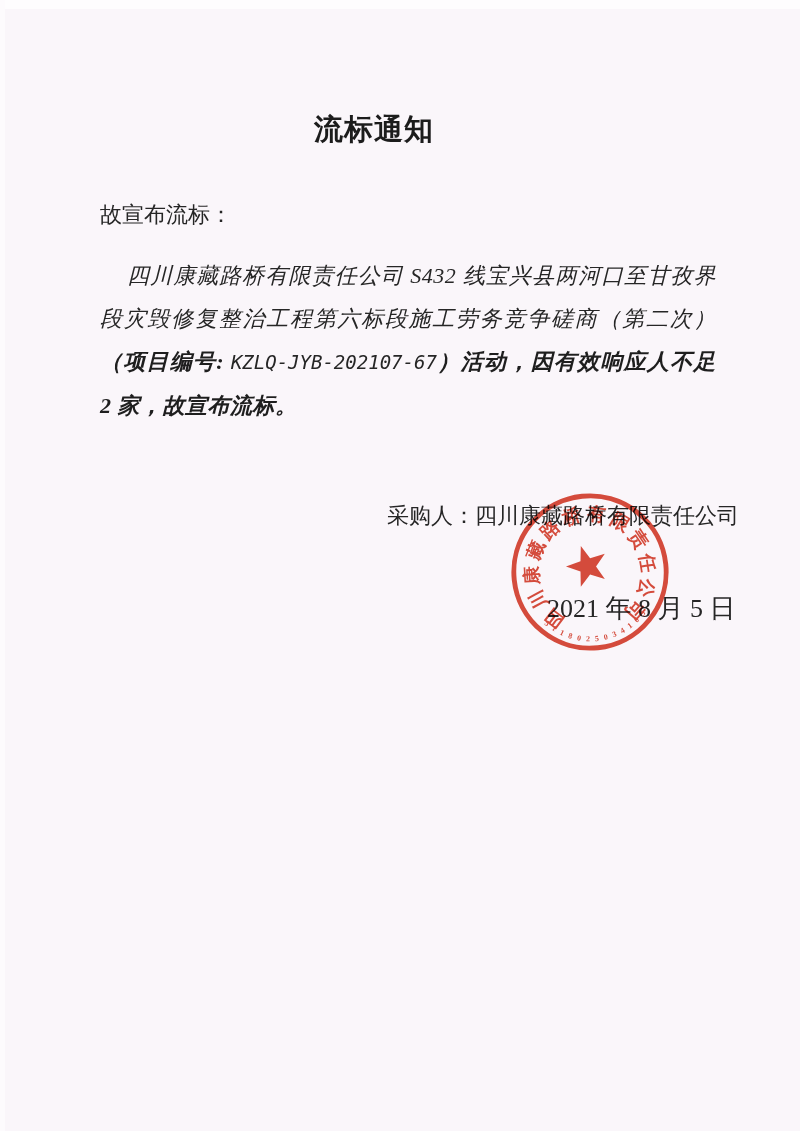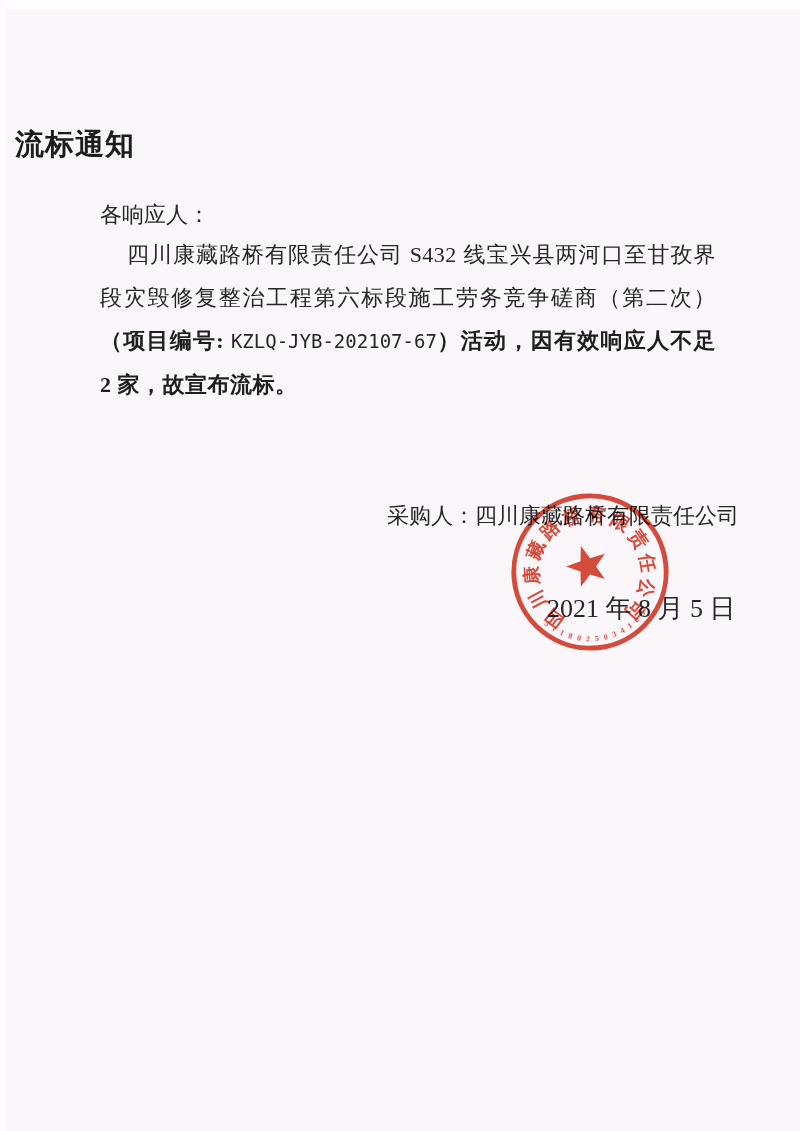--- a/index.html
+++ b/index.html
@@ -26,46 +26,47 @@
     position: absolute;
     top: 0; left: 0;
     width: 5px; height: 100%;
     background: #fdfbfd;
   }
   .title {
     position: absolute;
     top: 110px;
     left: 0;
     width: 748px;
-    margin: 15px;
-    text-align: left;
+    margin: 0;
+    text-align: center;
     font-size: 29px;
     font-weight: bold;
     letter-spacing: 1px;
     color: #1c1c1c;
   }
   .salutation {
     position: absolute;
     left: 100px;
     top: 201px;
     font-size: 22px;
     line-height: 28px;
   }
   .para {
     position: absolute;
     left: 100px;
-    top: 233px;
+    top: 254px;
     width: 616px;
     margin: 0;
     font-size: 22px;
     line-height: 43px;
     letter-spacing: 0.5px;
     text-align: justify;
     text-justify: inter-ideograph;
     text-indent: 27px;
+    font-style: italic;
   }
   .para b { font-weight: bold; color: #1e1e1e; }
   .code {
     font-family: "DejaVu Sans Mono", monospace;
     font-size: 19px;
     letter-spacing: 0;
     font-weight: normal;
   }
   .purchaser {
     position: absolute;
@@ -94,21 +95,21 @@
 </style>
 </head>
 <body>
 
 <div class="page" style="background: rgb(250, 246, 250);">
   <div class="scan-strip-top"></div>
   <div class="scan-strip-left"></div>
 
   <h1 class="title">流标通知</h1>
 
-  <div class="salutation">各响应人：</div>
+  <div class="salutation">故宣布流标：</div>
 
   <p class="para"><span>四川康藏路桥有限责任公司 S432 线宝兴县两河口至甘孜界段灾毁修复整治工程第六标段施工劳务竞争磋商（第二次）</span><b>（项目编号: </b><span class="code">KZLQ-JYB-202107-67</span><b>）活动，因有效响应人不足 2 家，故宣布流标。</b></p>
 
   <div class="purchaser">采购人：四川康藏路桥有限责任公司</div>
 
   <div class="date">2021 年 8 月 5 日</div>
 
   <svg class="seal" viewBox="0 0 170 170">
     <g id="seal-group" transform="rotate(-6 85 85)">
         <circle cx="85" cy="85" r="78" fill="none" stroke="#d53a27" stroke-width="5"></circle>

